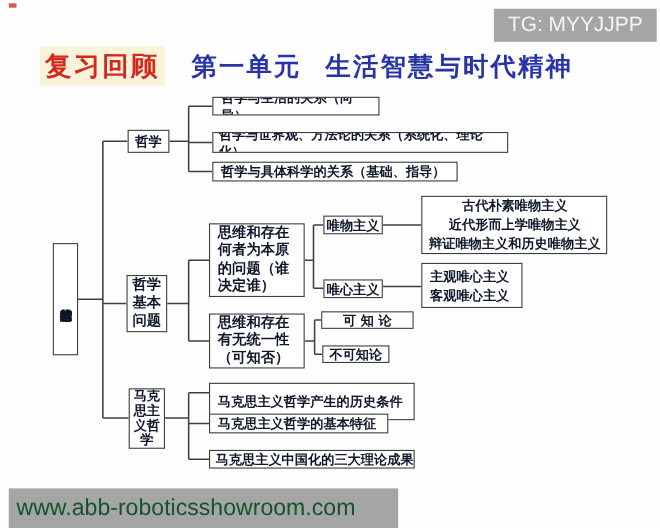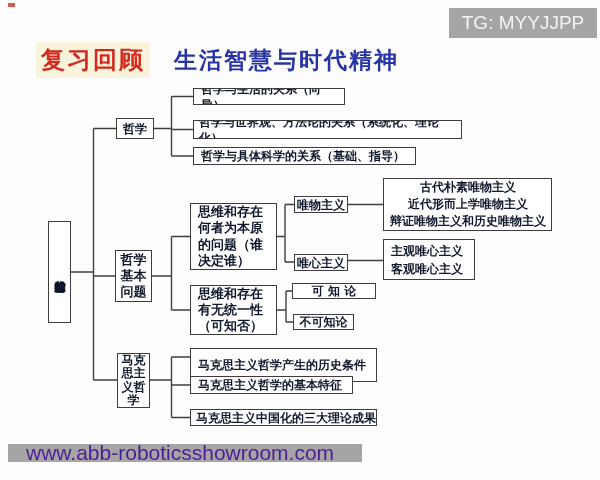--- a/index.html
+++ b/index.html
@@ -2,21 +2,21 @@
 <html><head>
 <meta charset="utf-8">
 <style>
   html,body{margin:0;padding:0;background:#ffffff;}
   .canvas{position:relative;width:600px;height:480px;background:#fdfdfd;overflow:hidden;
           font-family:"DejaVu Serif","Liberation Serif",serif;}
   .wm{position:absolute;background:#a5a5a5;color:#f4f4f4;
       font-family:"Liberation Sans","DejaVu Sans",sans-serif;font-weight:400;
       display:flex;align-items:center;}
   .wm-tr{left:449px;top:8px;width:148px;height:30px;font-size:19px;justify-content:center;}
-  .wm-bl{left:8px;top:444px;width:354px;height:18px;font-size:21px;padding-left:18px;box-sizing:border-box;color:#4c1d95;}
+  .wm-bl{left:8px;top:444px;width:354px;height:36px;font-size:21px;padding-left:7px;box-sizing:border-box;color:#14532d;}
   .titlebar{position:absolute;left:36px;top:42px;display:flex;align-items:baseline;gap:24px;white-space:nowrap;}
   .t-red{font-size:24px;font-weight:bold;color:#d3281e;background:#faf3dc;padding:2px 5px;letter-spacing:2px;}
   .t-blue{font-size:23px;font-weight:bold;color:#2834a5;letter-spacing:2px;display:flex;gap:22px;}
   svg.lines{position:absolute;left:0;top:0;}
   .node{position:absolute;box-sizing:border-box;border:1.5px solid #3d3d3d;background:#fff;
         color:#0f172a;font-weight:bold;font-size:12px;line-height:16px;
         display:flex;align-items:center;white-space:pre-line;padding-left:7px;overflow:hidden;}
   .c{justify-content:center;padding-left:0;text-align:center;}
   .vert{writing-mode:vertical-rl;text-orientation:upright;justify-content:center;
         padding:0;font-size:11px;letter-spacing:0;line-height:21px;text-align:center;}
@@ -28,20 +28,21 @@
 <div class="canvas">
 
   <div class="speck"></div>
 
   <div class="wm wm-tr">TG: MYYJJPP</div>
   <div class="wm wm-bl">www.abb-roboticsshowroom.com</div>
 
   <div class="titlebar">
     <span class="t-red">复习回顾</span>
     <span class="t-blue">
+      <span>第一单元</span>
       <span>生活智慧与时代精神</span>
     </span>
   </div>
 
   <svg class="lines" width="600" height="480" viewBox="0 0 600 480">
     <g stroke="#3f3f3f" stroke-width="1.4" fill="none">
       <path d="M71 272 H93.5 M93.5 128.5 V380 M93.5 128.5 H116 M93.5 276 H115 M93.5 380 H117"></path>
       <path d="M154 128.5 H171.5 M171.5 96.5 V156 M171.5 96.5 H193 M171.5 129.5 H193 M171.5 156 H193"></path>
       <path d="M152 276 H171.5 M171.5 236.5 V310 M171.5 236.5 H190 M171.5 310 H190"></path>
       <path d="M277 236.5 H285 M285 204.5 V262 M285 204.5 H294 M285 262 H294 M348 204.5 H383 M348 260.5 H383"></path>

